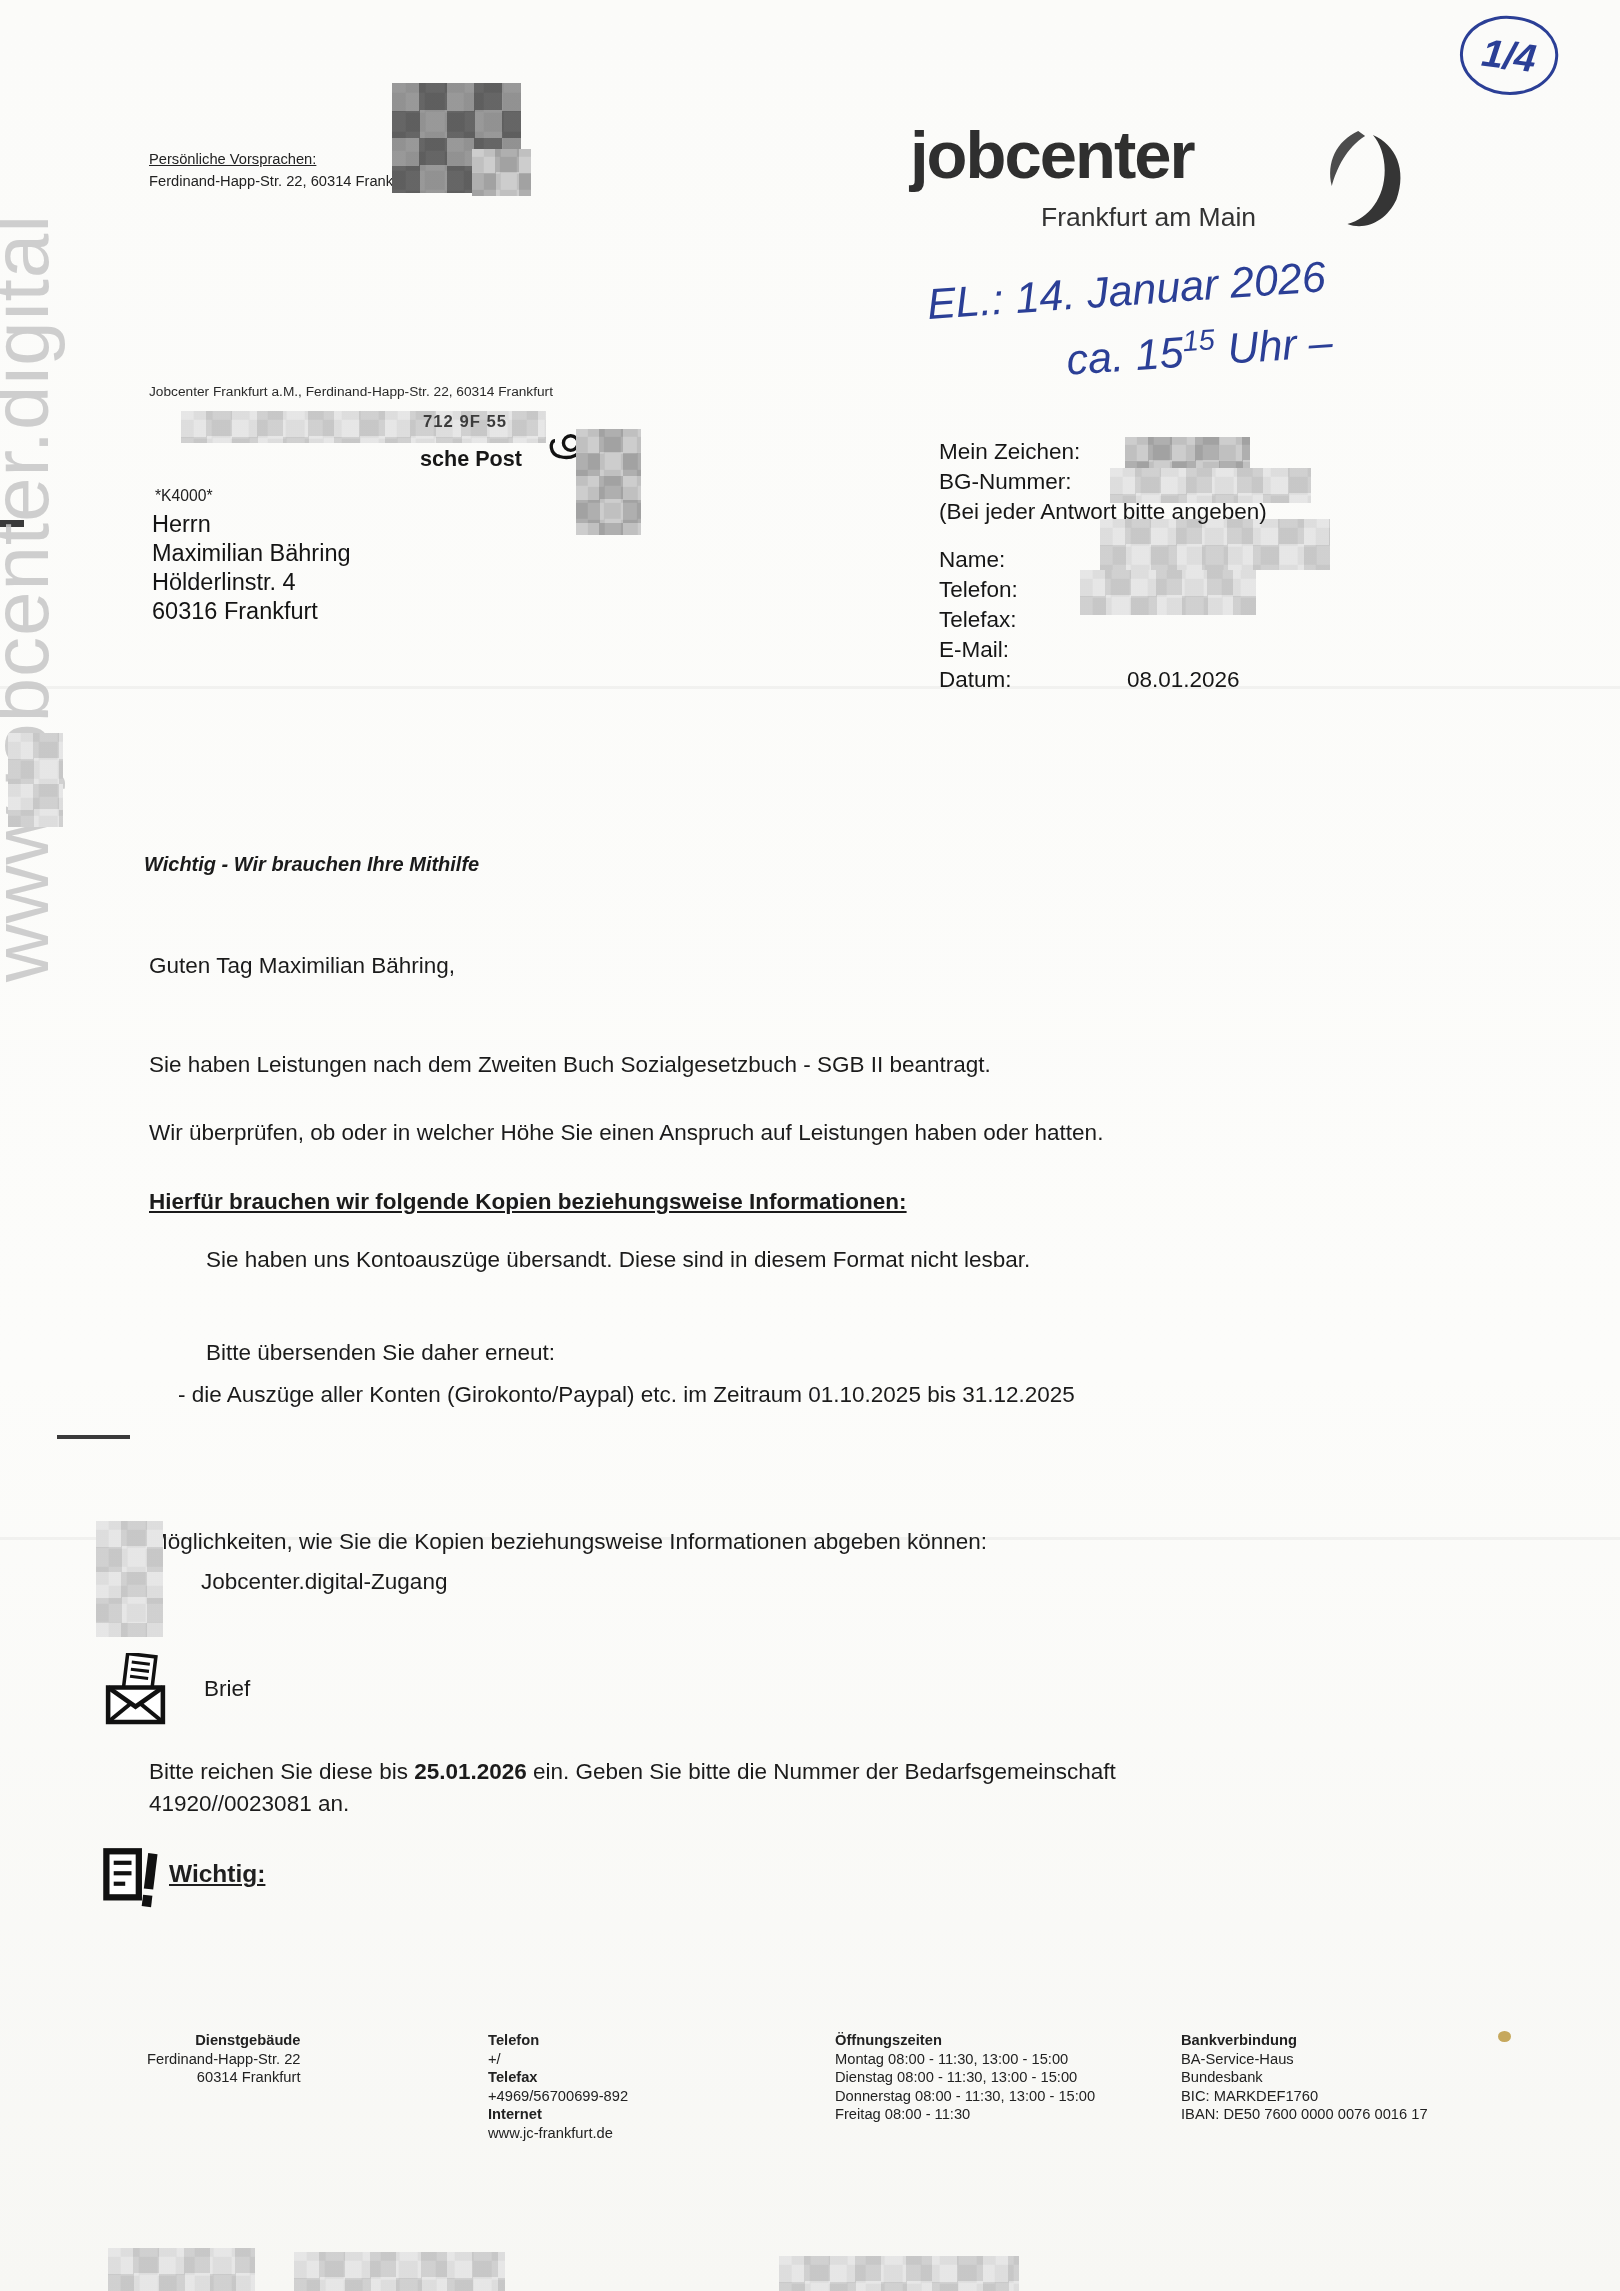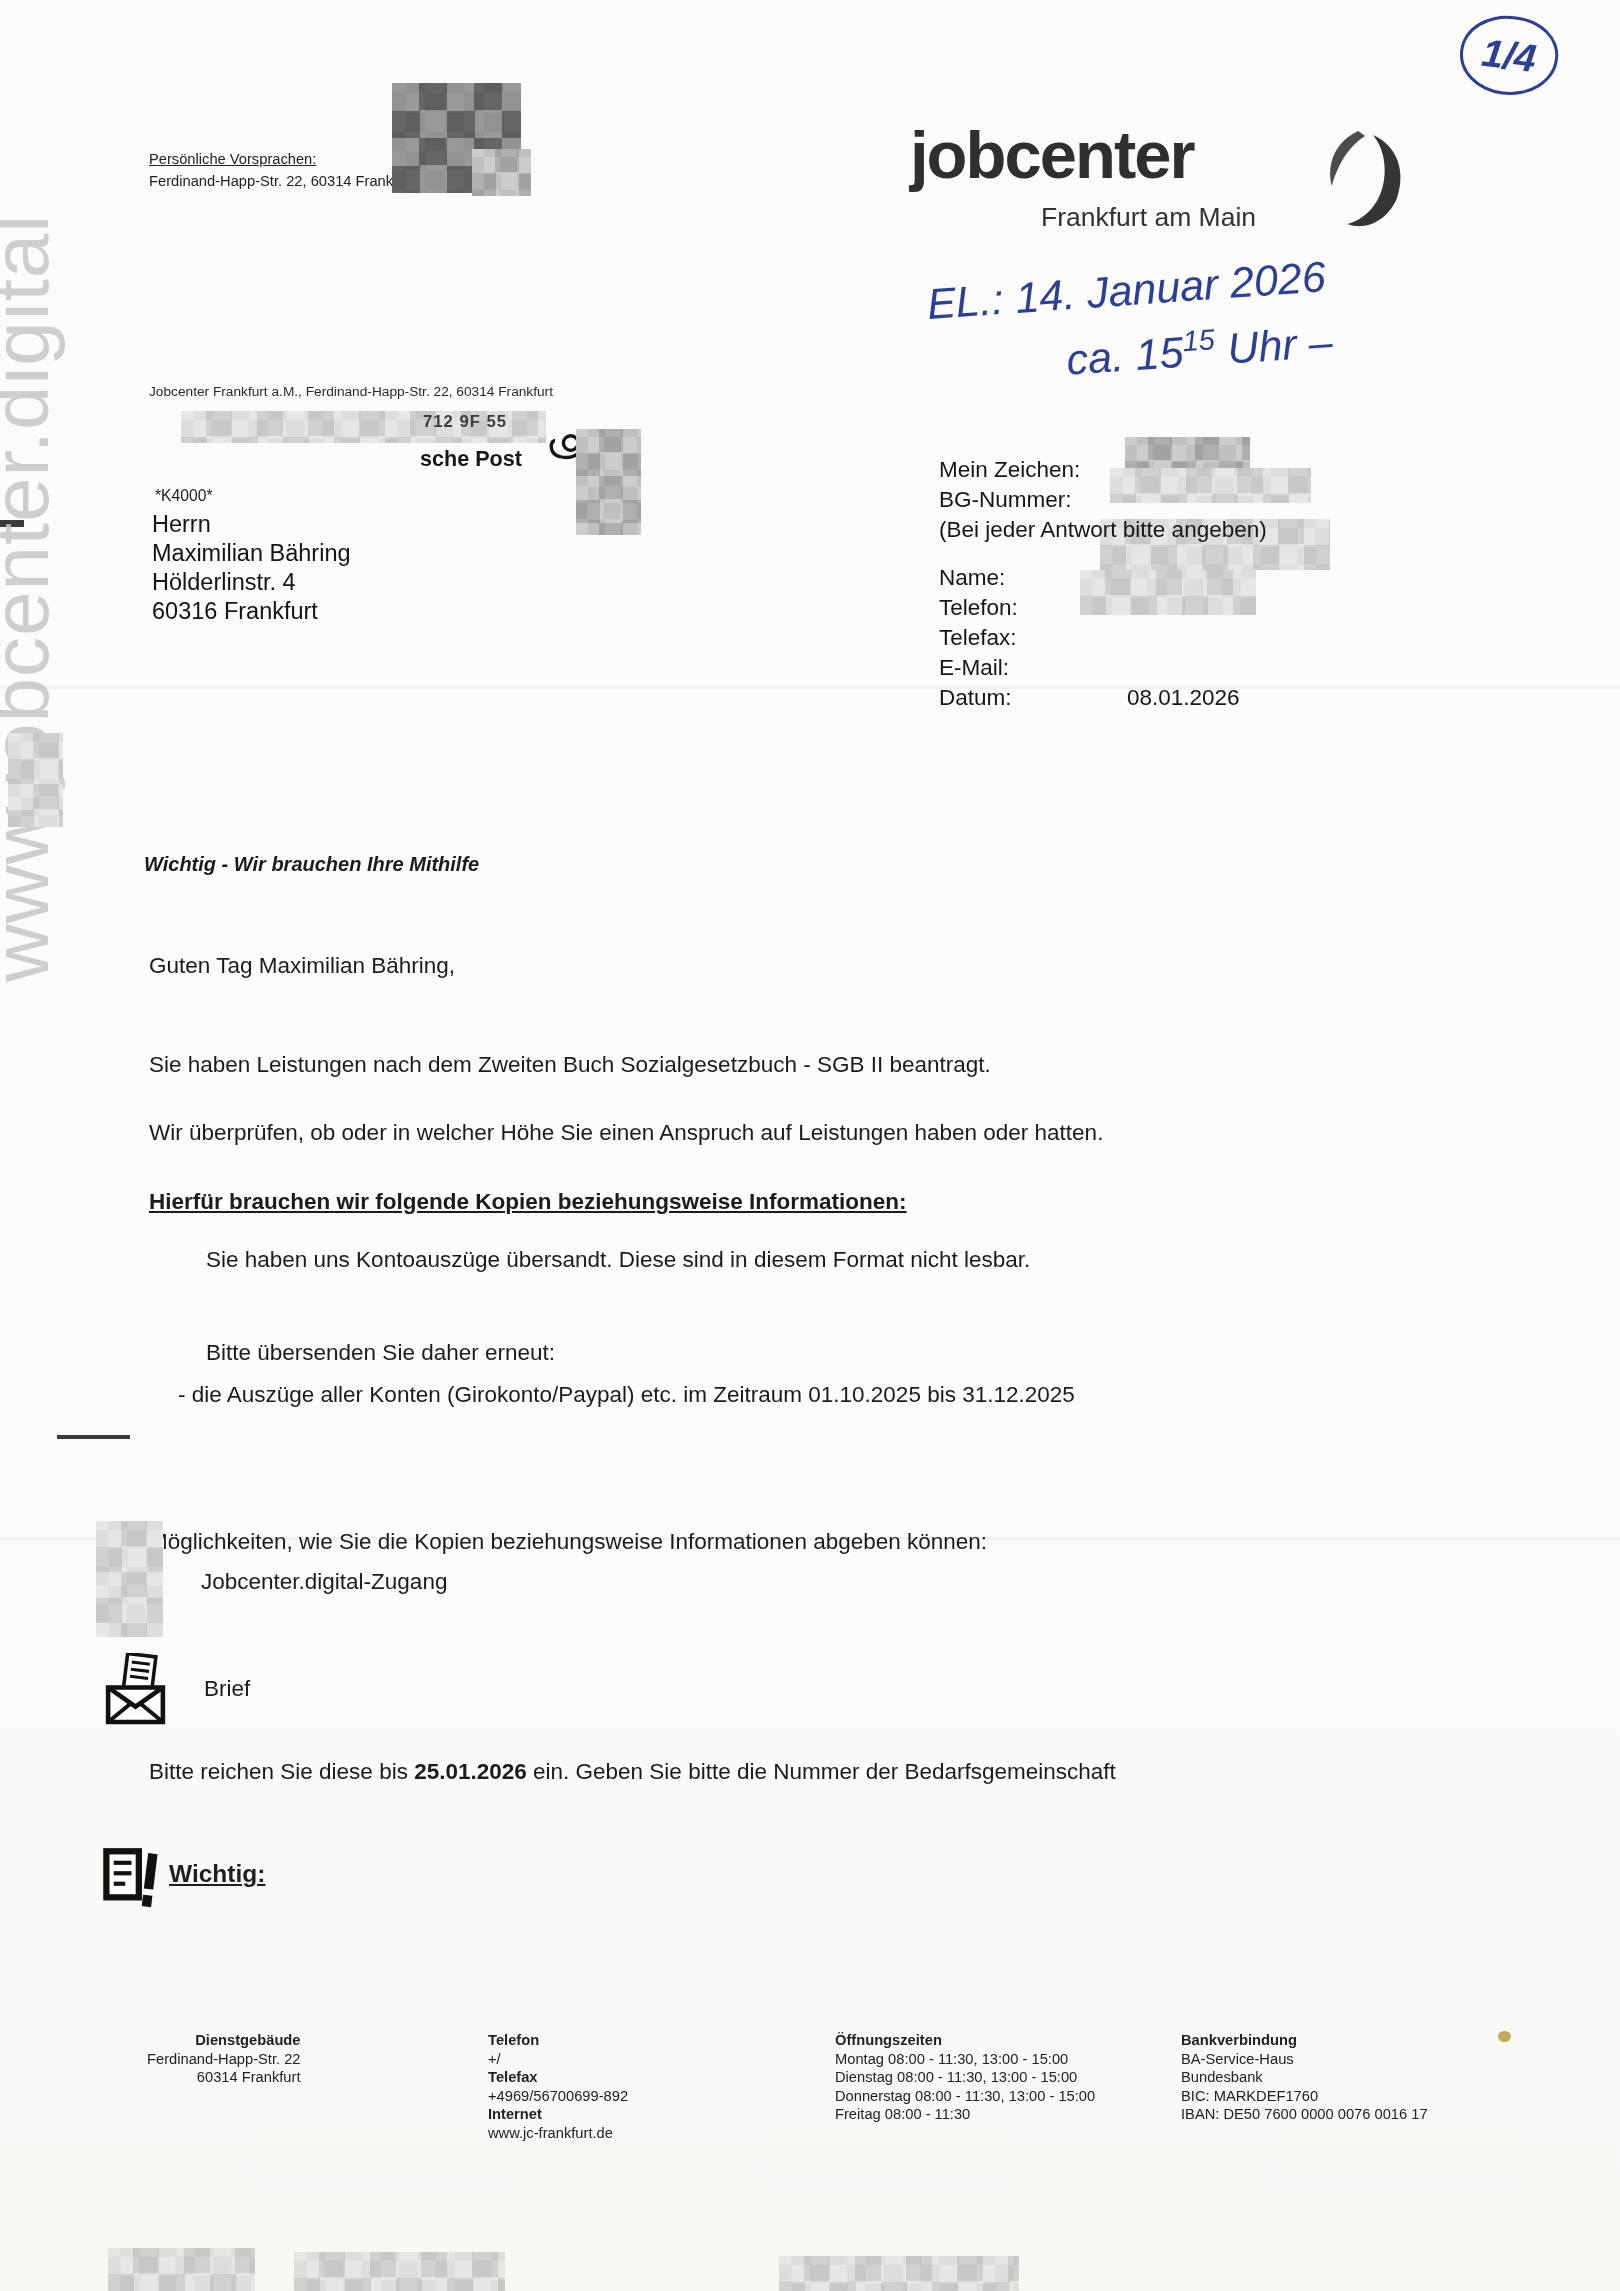--- a/index.html
+++ b/index.html
@@ -44,21 +44,21 @@
   .hand-note .l2{margin-left:135px;}
   .hand-note sup{font-size:29px;}
   
   .sender-line{left:149px;top:384px;font-size:13.7px;color:#2a2a2a;}
   .frank-code{left:423px;top:412px;font-size:16.7px;font-weight:bold;color:#3c3c3c;letter-spacing:1px;}
   .post-label{left:420px;top:437px;font-size:21.6px;font-weight:bold;color:#171717;margin-top:9px;}
   
   .k-code{left:155px;top:487px;font-size:15.7px;color:#222;}
   .recipient{left:152px;top:510px;font-size:23.5px;line-height:29px;color:#141414;}
   
-  .info{left:939px;top:455px;font-size:22.5px;line-height:30px;color:#161616;}
+  .info{left:939px;top:437px;font-size:22.5px;line-height:30px;color:#161616;}
   .info .row{display:flex;}
   .info .lbl{width:188px;}
   .info .gap{margin-top:17.6px;}
   .info .val{margin-left:0;}
   
   .watermark{
     left:-25.5px;top:982px;transform:rotate(-90deg);transform-origin:0 0;
     font-size:80px;color:#c7c7c7;opacity:.85;letter-spacing:1px;white-space:nowrap;
   }
   
@@ -201,20 +201,21 @@
     <polygon points="5,34 59,34 59,68 5,68" fill="#ffffff" stroke="#111" stroke-width="4.5"></polygon>
     <polyline points="5,34 32,53 59,34" fill="none" stroke="#111" stroke-width="4.5"></polyline>
     <line x1="5" y1="68" x2="27" y2="50" stroke="#111" stroke-width="4"></line>
     <line x1="59" y1="68" x2="37" y2="50" stroke="#111" stroke-width="4"></line>
   </svg>
 </span>
 <div class="abs brief-label body-text">Brief</div>
 
 <div class="abs deadline body-text">
   <div><span>Bitte reichen Sie diese bis </span><strong>25.01.2026</strong><span> ein. Geben Sie bitte die Nummer der Bedarfsgemeinschaft</span></div>
+  <div>41920//0023081 an.</div>
 </div>
 
 <span class="abs" style="left:102px;top:1845px">
   <svg width="59" height="67" viewBox="0 0 56 64">
     <rect x="4" y="6" width="31" height="44" fill="#ffffff" stroke="#111" stroke-width="6"></rect>
     <line x1="11" y1="17" x2="28" y2="17" stroke="#111" stroke-width="4"></line>
     <line x1="11" y1="27" x2="28" y2="27" stroke="#111" stroke-width="4"></line>
     <line x1="11" y1="37" x2="22" y2="37" stroke="#111" stroke-width="4"></line>
     <g transform="rotate(7 44 40)">
       <rect x="40" y="8" width="9" height="34" fill="#111"></rect>

